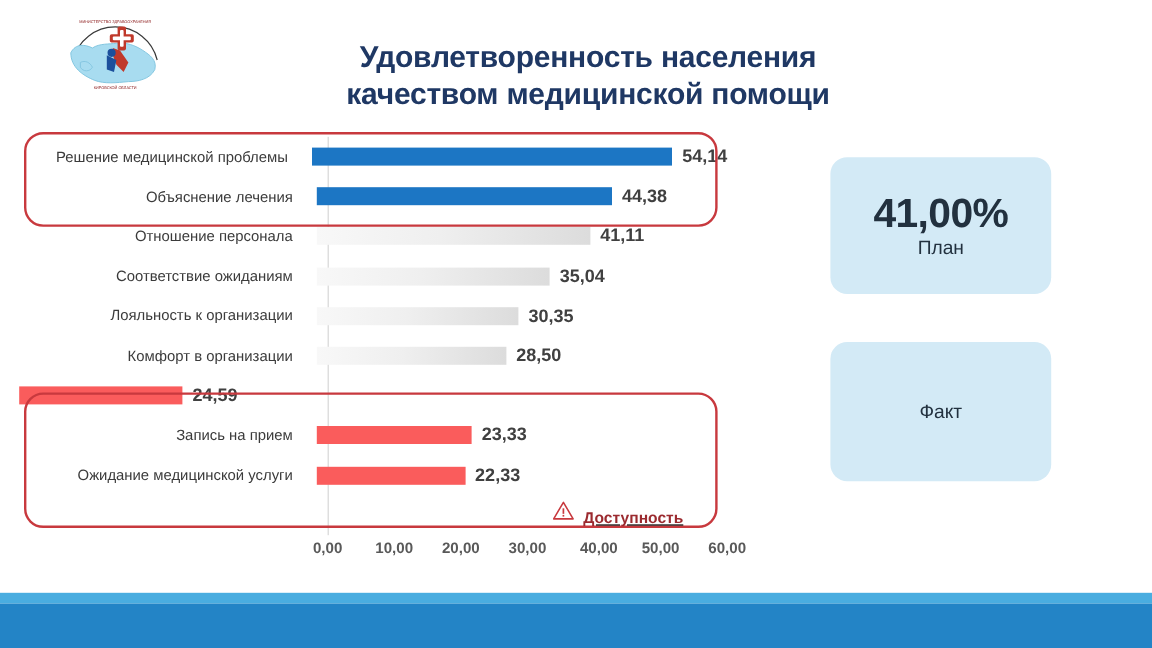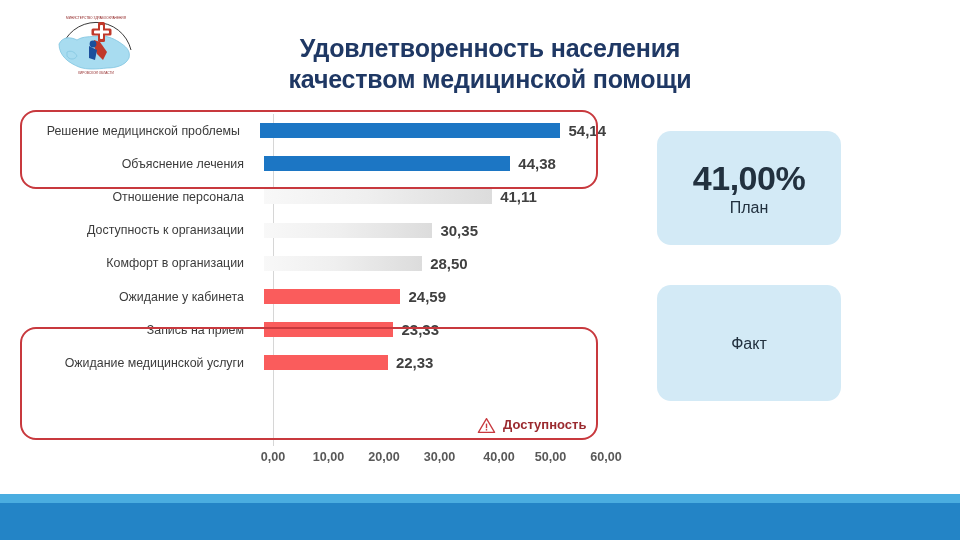--- a/index.html
+++ b/index.html
@@ -128,38 +128,39 @@
     border-radius: 16px;
     box-sizing: border-box;
     pointer-events: none;
   }
   #hl-top    { left: 20px;  top: 110px; width: 578px; height: 79px; }
   #hl-bottom { left: 20px;  top: 327px; width: 578px; height: 113px; }
 
   
   #availability {
     position: absolute;
-    left: 477px;
+    left: 460px;
     top: 417px;
     display: flex;
-    align-items: flex-start;
+    align-items: flex-end;
     gap: 7px;
+    text-decoration: underline;
   }
   #availability .warn-icon { display: block; }
   #availability .lbl {
     font-size: 13px;
     font-weight: bold;
     color: #9B2A2F;
     white-space: nowrap;
   }
 
   
   .kpi {
     position: absolute;
-    left: 657px;
+    left: 692px;
     width: 184px;
     background: #D3EAF6;
     border-radius: 14px;
     display: flex;
     flex-direction: column;
     align-items: center;
     justify-content: center;
   }
   #kpi-plan { top: 131px; height: 114px; }
   #kpi-fact { top: 285px; height: 116px; }
@@ -242,35 +243,41 @@
           </div>
         </div>
         <div class="row">
           <div class="cat-label">Отношение персонала</div>
           <div class="bar-zone">
             <div class="bar grey" style="width: 228.161px;"></div>
             <div class="val">41,11</div>
           </div>
         </div>
         <div class="row">
-          <div class="cat-label">Доступность к организации</div>
+          <div class="cat-label">Соответствие ожиданиям</div>
+          <div class="bar-zone">
+            <div class="bar grey" style="width: 194.472px;"></div>
+            <div class="val">35,04</div>
+          </div>
+        </div>
+        <div class="row">
+          <div class="cat-label">Лояльность к организации</div>
           <div class="bar-zone">
             <div class="bar grey" style="width: 168.442px;"></div>
             <div class="val">30,35</div>
           </div>
         </div>
         <div class="row">
           <div class="cat-label">Комфорт в организации</div>
           <div class="bar-zone">
             <div class="bar grey" style="width: 158.175px;"></div>
             <div class="val">28,50</div>
           </div>
         </div>
         <div class="row">
-          <div class="cat-label">Ожидание у кабинета</div>
           <div class="bar-zone">
             <div class="bar red" style="width: 136.475px;"></div>
             <div class="val">24,59</div>
           </div>
         </div>
         <div class="row">
           <div class="cat-label">Запись на прием</div>
           <div class="bar-zone">
             <div class="bar red" style="width: 129.481px;"></div>
             <div class="val">23,33</div>

